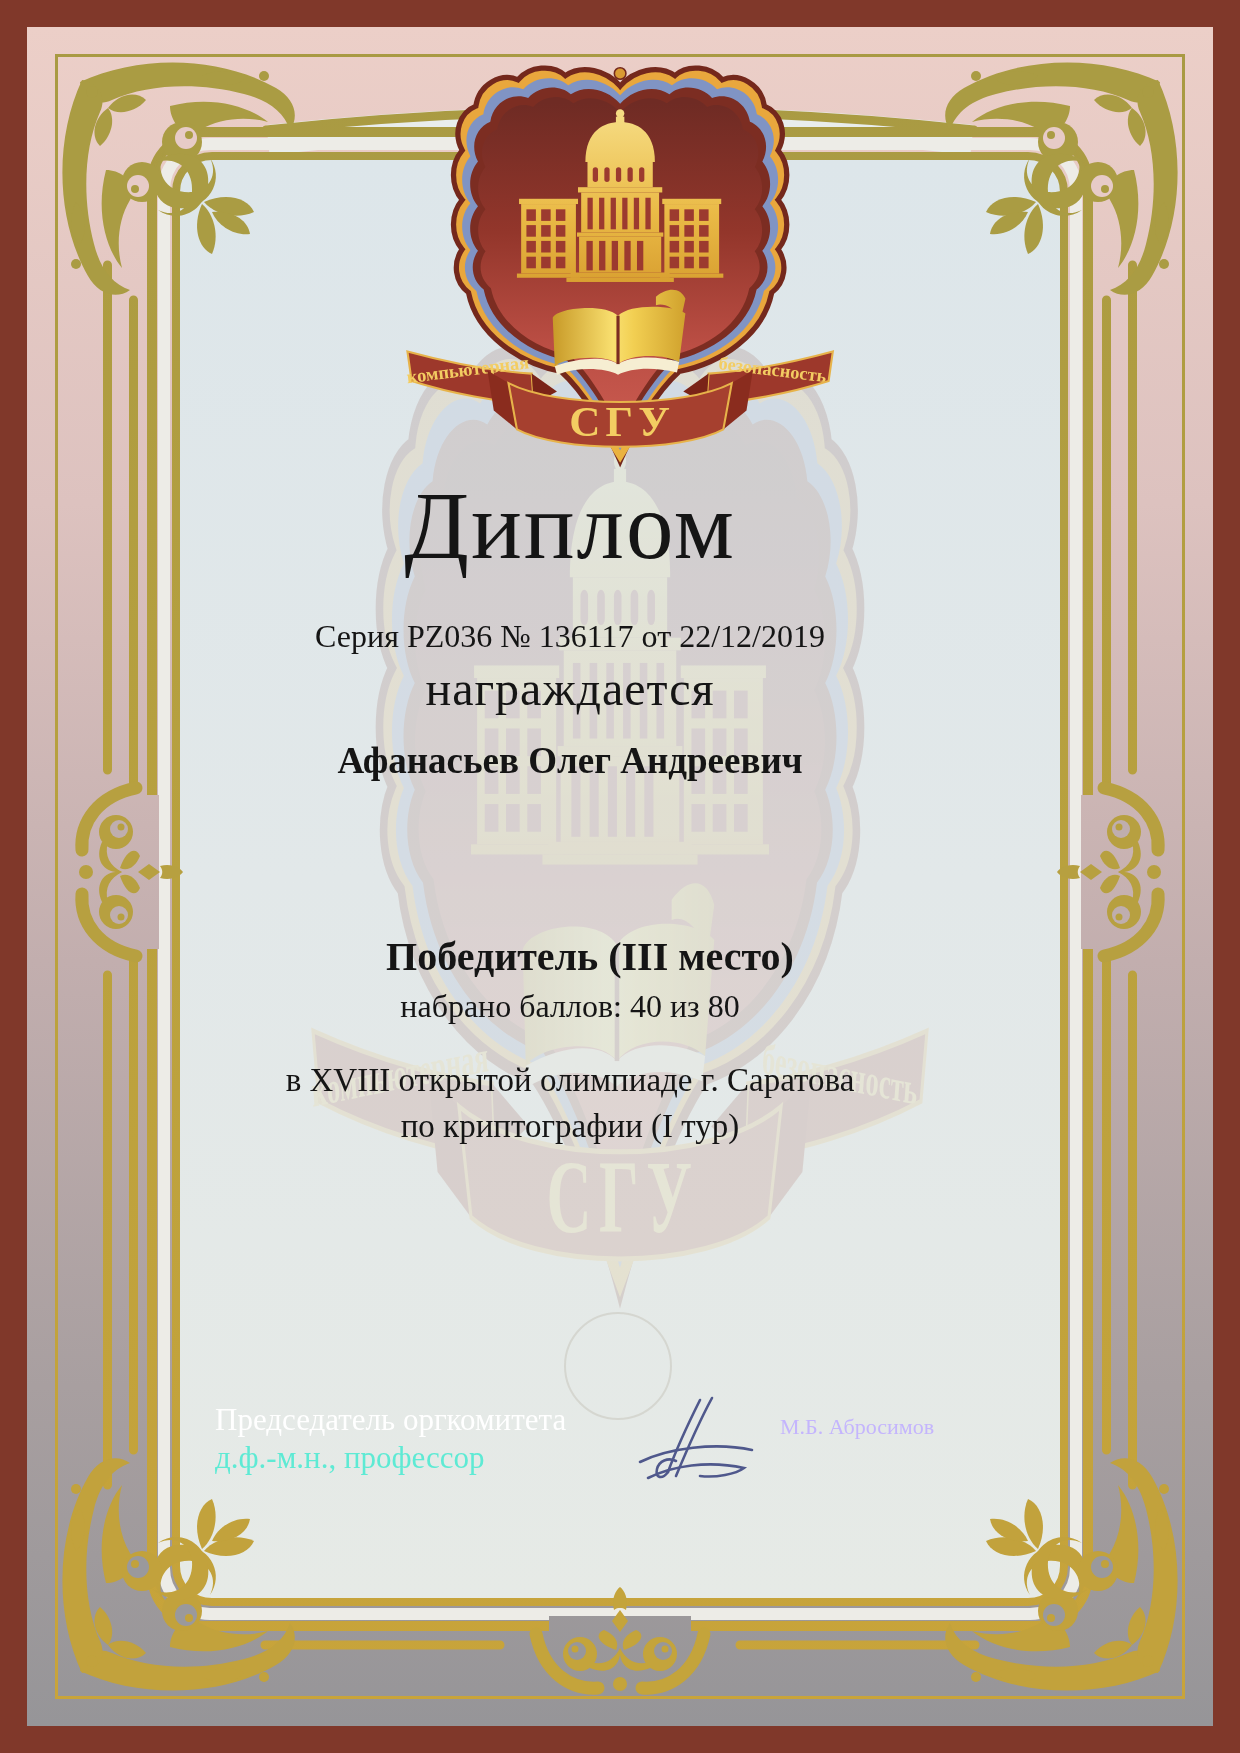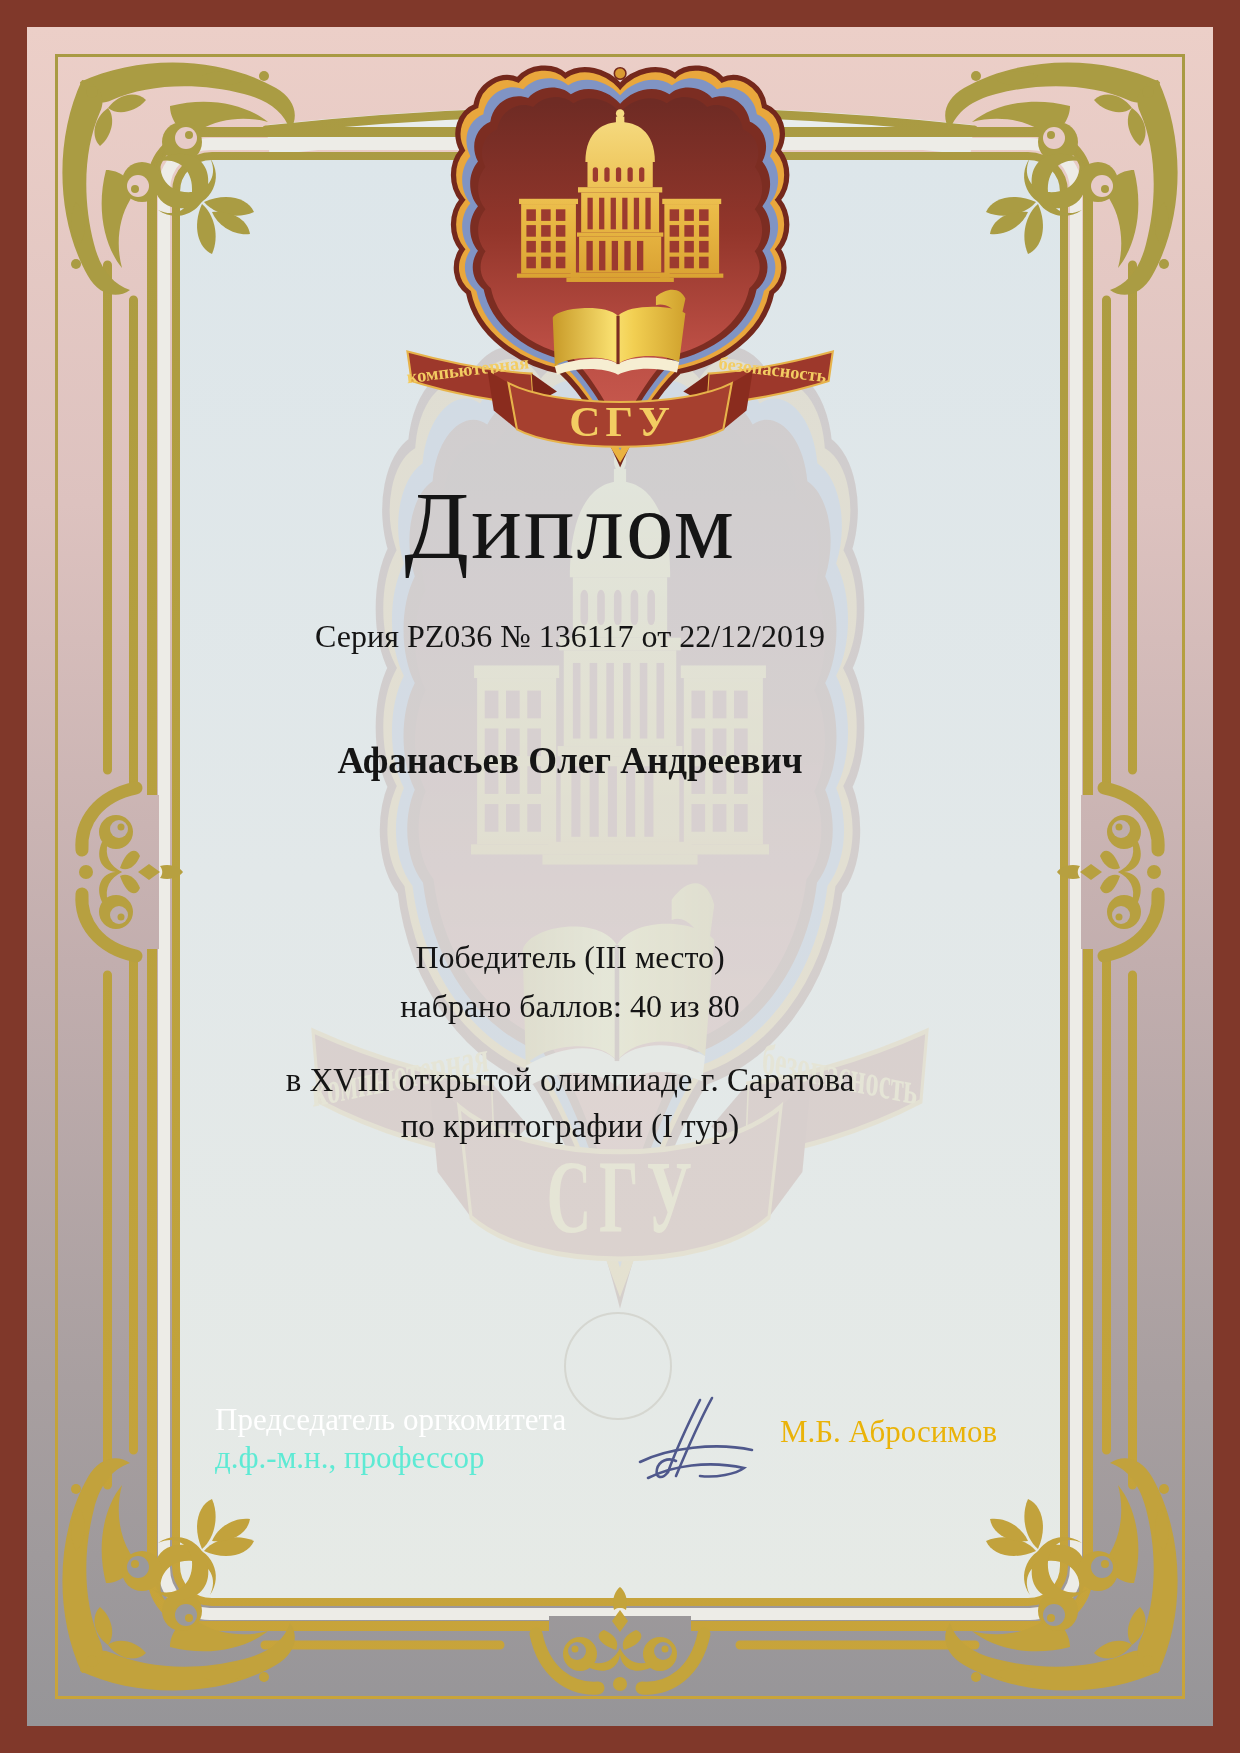--- a/index.html
+++ b/index.html
@@ -13,27 +13,27 @@
   .t{
     position:absolute;left:0;width:1140px;text-align:center;
     color:#151515;font-family:"Liberation Serif","DejaVu Serif",serif;
   }
   .title{top:472px;font-size:95px;line-height:108px;letter-spacing:2px;}
   .series{top:615px;font-size:32px;line-height:42px;}
   .verb{top:658px;font-size:48px;line-height:62px;letter-spacing:1px;}
   .name{top:736px;font-size:37px;line-height:50px;font-weight:bold;}
   .desc1{top:820px;font-size:32px;line-height:44px;}
   .desc2{top:864px;font-size:32px;line-height:44px;}
-  .result{top:932px;font-size:32px;line-height:50px;font-weight:normal;}
+  .result{top:932px;font-size:40px;line-height:50px;font-weight:bold;padding-left:20px;}
   .score{top:984px;font-size:32px;line-height:44px;}
   .ev1{top:1058px;font-size:33px;line-height:44px;}
   .ev2{top:1104px;font-size:33px;line-height:44px;}
   .sig-role1{position:absolute;left:215px;top:1402px;font-size:31px;color:#ffffff;}
   .sig-role2{position:absolute;left:215px;top:1440px;font-size:31px;color:#5eead4;}
-  .sig-name{position:absolute;left:780px;top:1414px;font-size:31px;color:#eab308;text-align:center;}
+  .sig-name{position:absolute;left:780px;top:1414px;font-size:22px;color:#c4b5fd;text-align:center;}
   
   #flourish .g,#motif .g{fill:var(--g,#b09c40);}
   #flourish .p,#motif .p{fill:var(--p,#e7cbc7);}
   #motif .sg{stroke:var(--g,#b09c40);fill:none;stroke-linecap:round;}
   .ribtxt{font-family:"Liberation Serif","DejaVu Serif",serif;font-size:17.5px;font-weight:bold;
           fill:#f3cd62;text-anchor:middle;}
   .sgutxt{font-family:"Liberation Serif","DejaVu Serif",serif;font-size:41px;font-weight:bold;
           fill:#f3cd62;text-anchor:middle;letter-spacing:5px;}
 </style>
 </head>
@@ -269,20 +269,21 @@
     <path d="M 700,1400 C 688,1424 676,1450 668,1472"></path>
     <path d="M 712,1398 C 700,1420 686,1452 676,1476"></path>
     <path d="M 668,1472 C 662,1480 655,1478 657,1469 C 659,1461 668,1457 676,1461"></path>
     <path d="M 640,1462 C 668,1448 716,1442 752,1450"></path>
     <path d="M 648,1478 C 672,1466 708,1460 744,1468 C 736,1474 716,1478 700,1476"></path>
   </g>
 </svg>
 
 <div class="t title">Диплом</div>
 <div class="t series">Серия PZ036 № 136117 от 22/12/2019</div>
+<div class="t verb">награждается</div>
 <div class="t name">Афанасьев Олег Андреевич</div>
 <div class="t result">Победитель (III место)</div>
 <div class="t score">набрано баллов: 40 из 80</div>
 <div class="t ev1">в XVIII открытой олимпиаде г. Саратова</div>
 <div class="t ev2">по криптографии (I тур)</div>
 
 <div class="sig-role1">Председатель оргкомитета</div>
 <div class="sig-role2">д.ф.-м.н., профессор</div>
 <div class="sig-name">М.Б. Абросимов</div>
 

